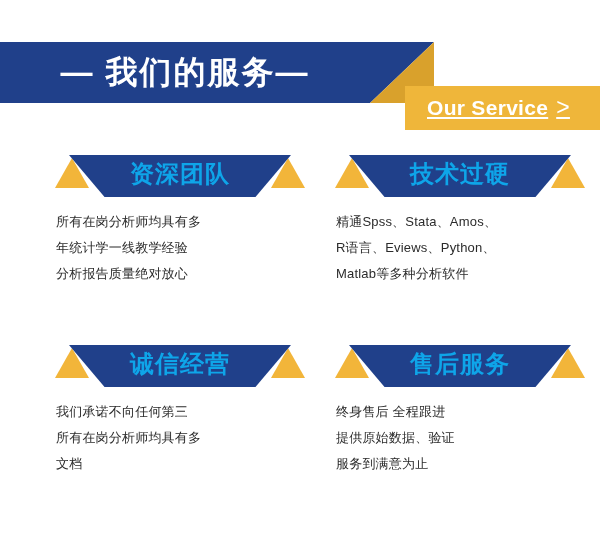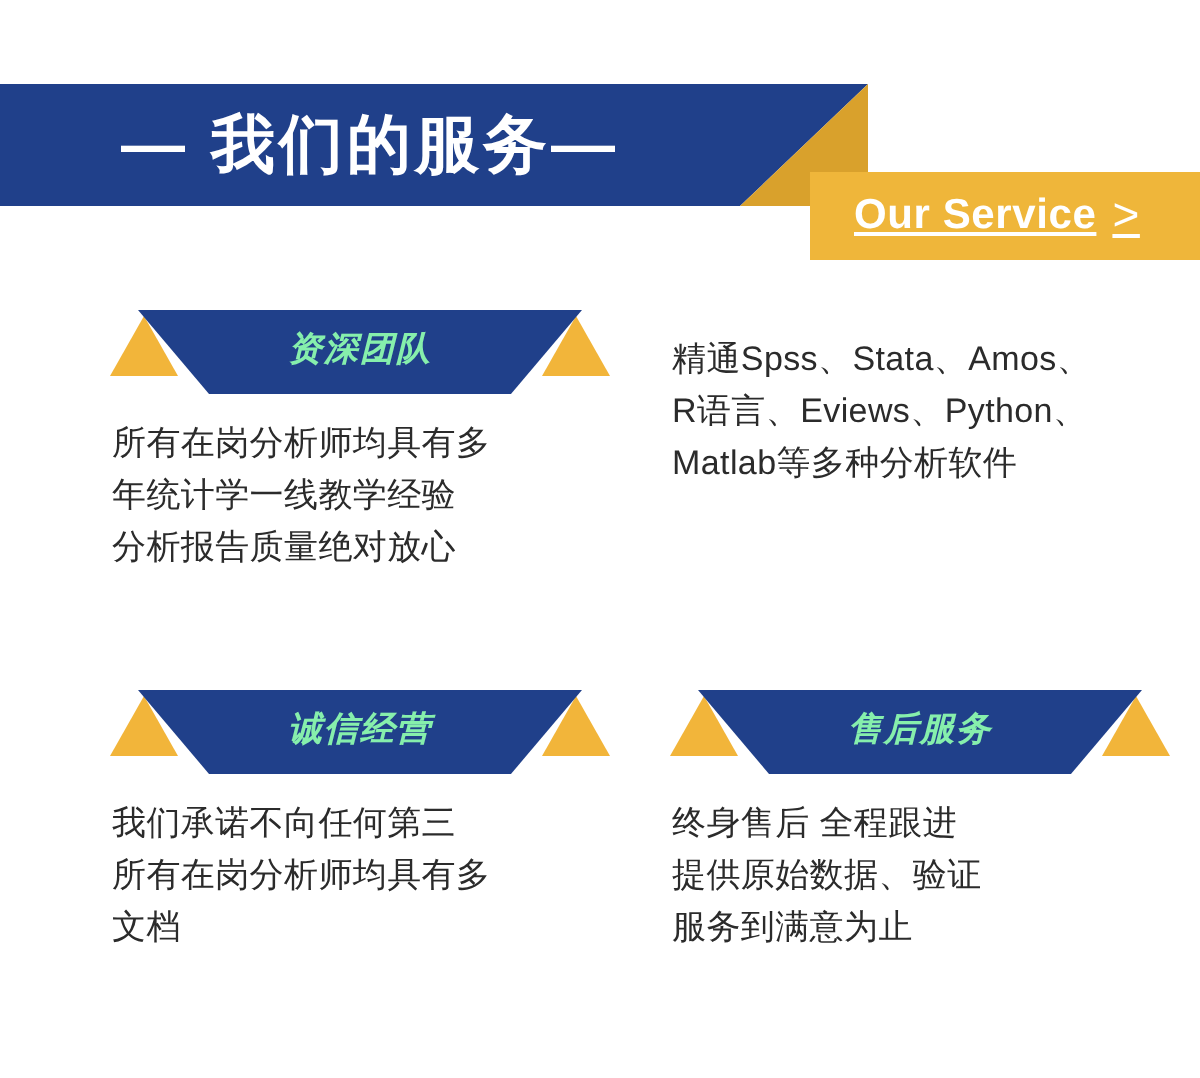--- a/index.html
+++ b/index.html
@@ -138,34 +138,33 @@
     top: 0;
     width: 222px;
     height: 42px;
     background: #20408A;
     clip-path: polygon(0 0, 100% 0, 84% 100%, 16% 100%);
     display: flex;
     align-items: center;
     justify-content: center;
   }
   .banner-text {
-    color: #86efac;
-    font-size: 17px;
+    color: #0ea5e9;
+    font-size: 24px;
     font-weight: bold;
     letter-spacing: 1px;
     white-space: nowrap;
     transform: translateY(-2px);
-    font-style: italic;
   }
 
   .card-body {
     margin-top: 12px;
     padding-left: 26px;
     color: #2b2b2b;
-    font-size: 17px;
+    font-size: 13px;
     line-height: 26px;
     letter-spacing: 0.2px;
   }
   .card-body .line {
     white-space: nowrap;
   }
 </style>
 </head>
 <body>
 
@@ -191,20 +190,27 @@
       </div>
     </div>
     <div class="card-body">
       <div class="line">所有在岗分析师均具有多</div>
       <div class="line">年统计学一线教学经验</div>
       <div class="line">分析报告质量绝对放心</div>
     </div>
   </div>
 
   <div class="card c1">
+    <div class="banner">
+      <div class="banner-tri-l"></div>
+      <div class="banner-tri-r"></div>
+      <div class="banner-shape">
+        <span class="banner-text">技术过硬</span>
+      </div>
+    </div>
     <div class="card-body">
       <div class="line">精通Spss、Stata、Amos、</div>
       <div class="line">R语言、Eviews、Python、</div>
       <div class="line">Matlab等多种分析软件</div>
     </div>
   </div>
 
   <div class="card c2">
     <div class="banner">
       <div class="banner-tri-l"></div>

